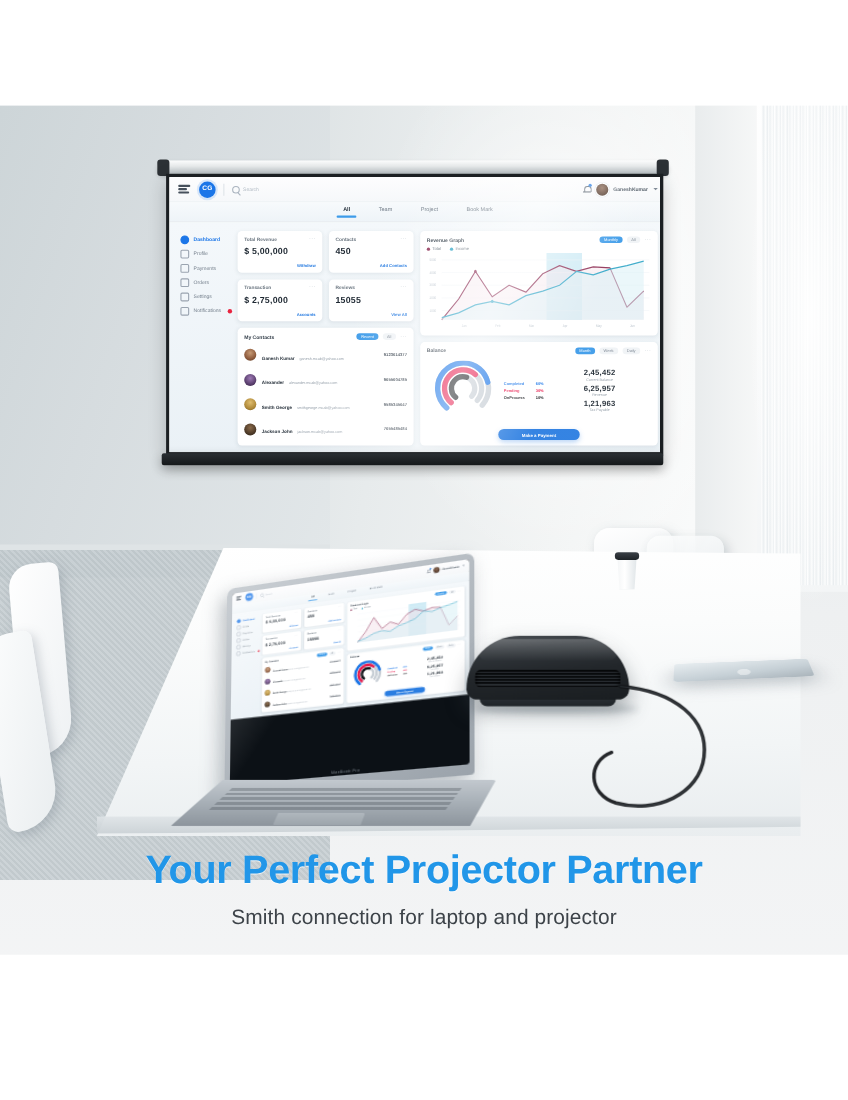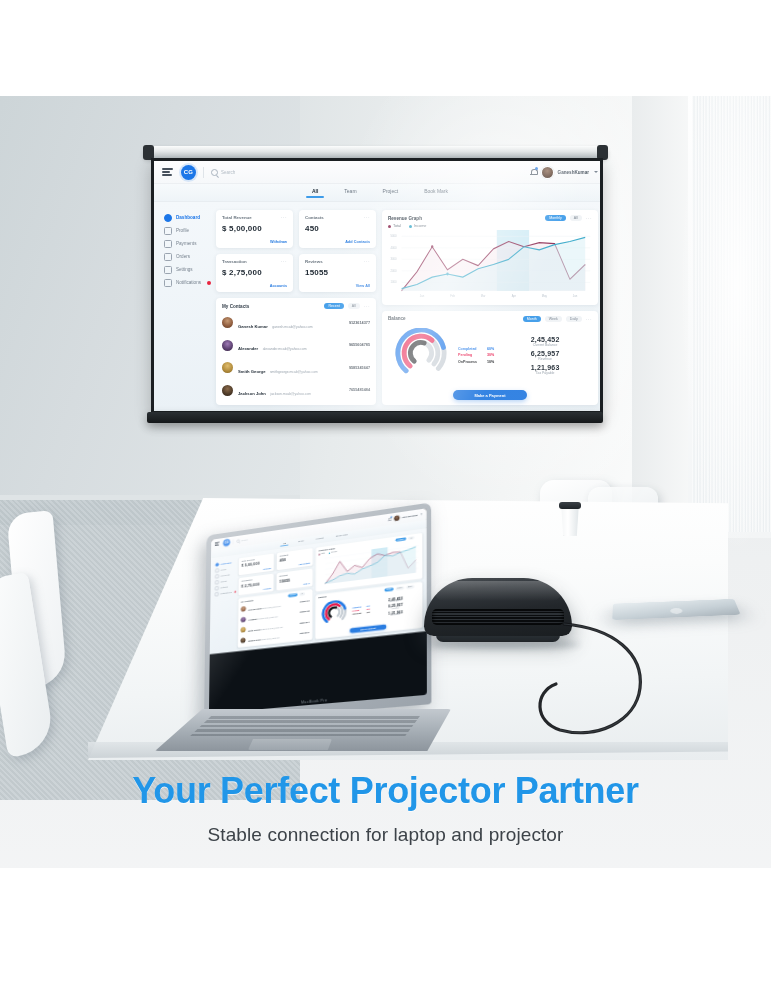--- a/index.html
+++ b/index.html
@@ -788,17 +788,17 @@
 
   <div class="cable">
     <svg viewBox="0 0 230 150">
       <path d="M24,6 C74,10 104,36 100,70 C96,104 56,122 20,112 C-6,104 -6,74 16,66" fill="none" stroke="#121518" stroke-width="3.2" stroke-linecap="round" opacity=".92"></path>
       <path d="M24,6 C74,10 104,36 100,70 C96,104 56,122 20,112" fill="none" stroke="#4a5158" stroke-width="1" stroke-linecap="round" opacity=".5"></path>
     </svg>
   </div>
 
   <div class="textblock">
     <div class="headline">Your Perfect Projector Partner</div>
-    <div class="subline">Stable connection for laptop and projector</div>
+    <div class="subline">Smith connection for laptop and projector</div>
   </div>
 
   <div class="bottom-white"></div>
 </div>
 
 </body></html>

